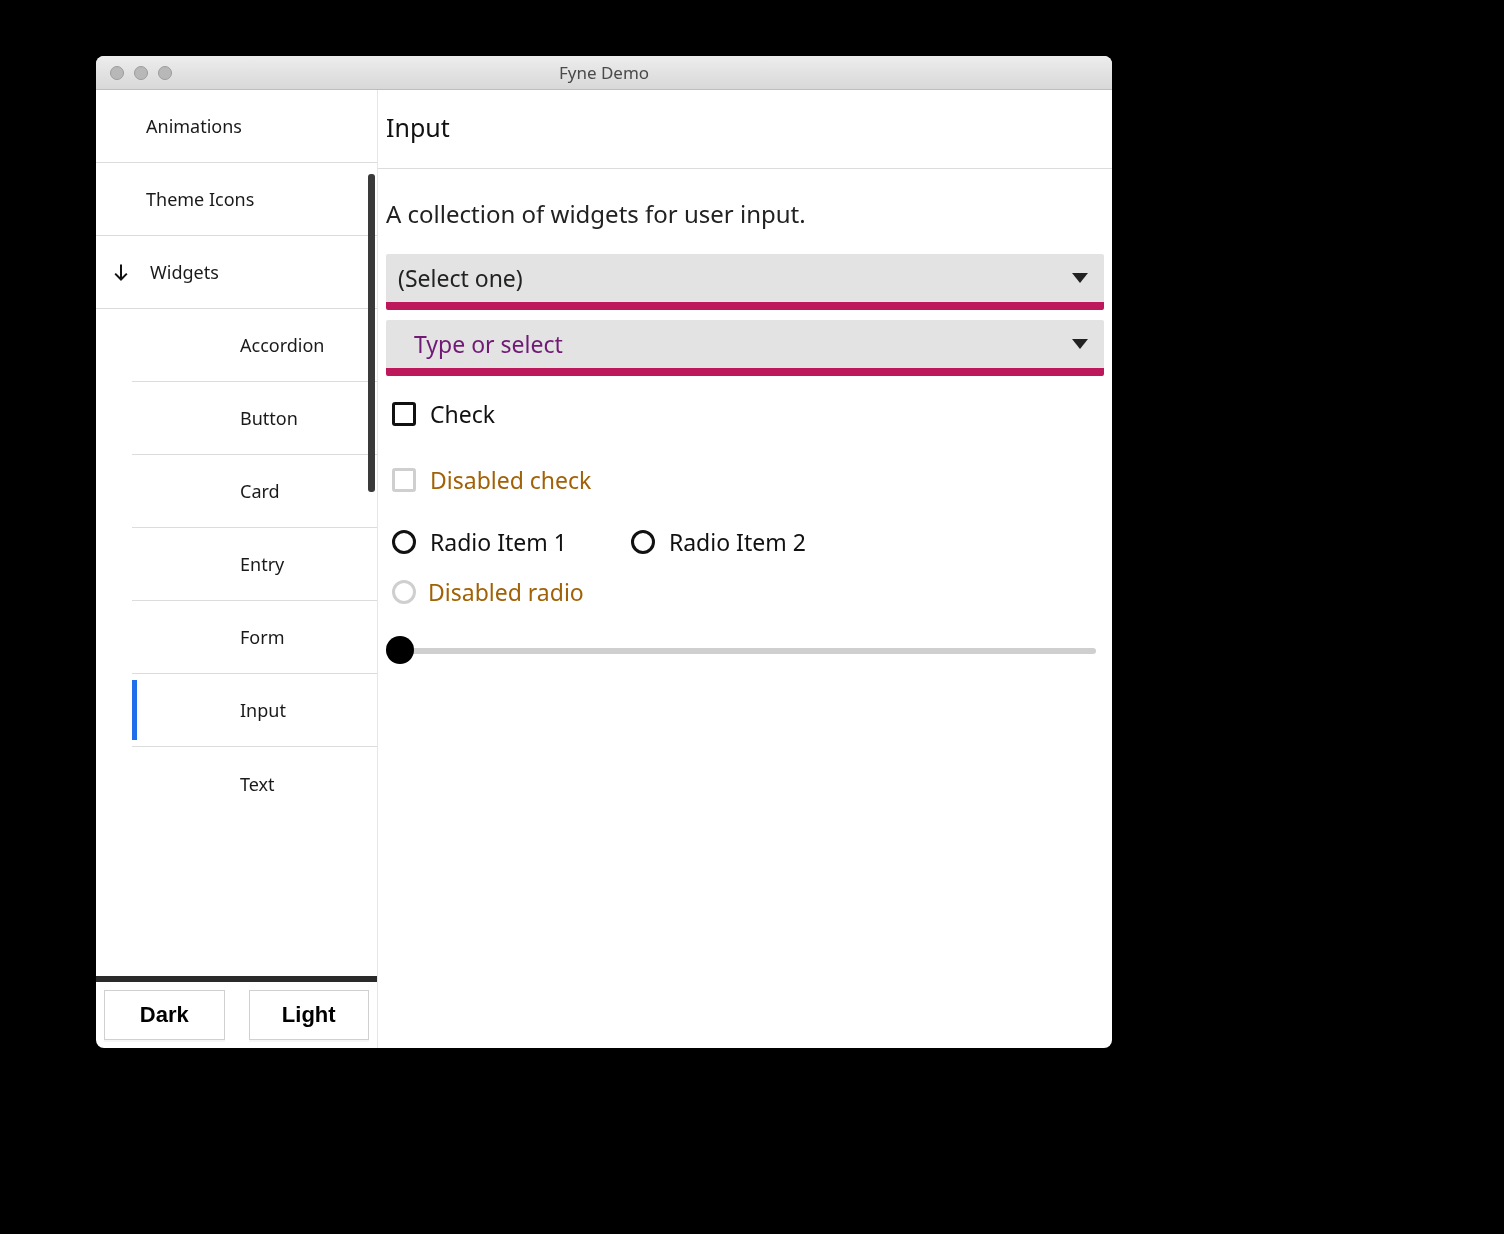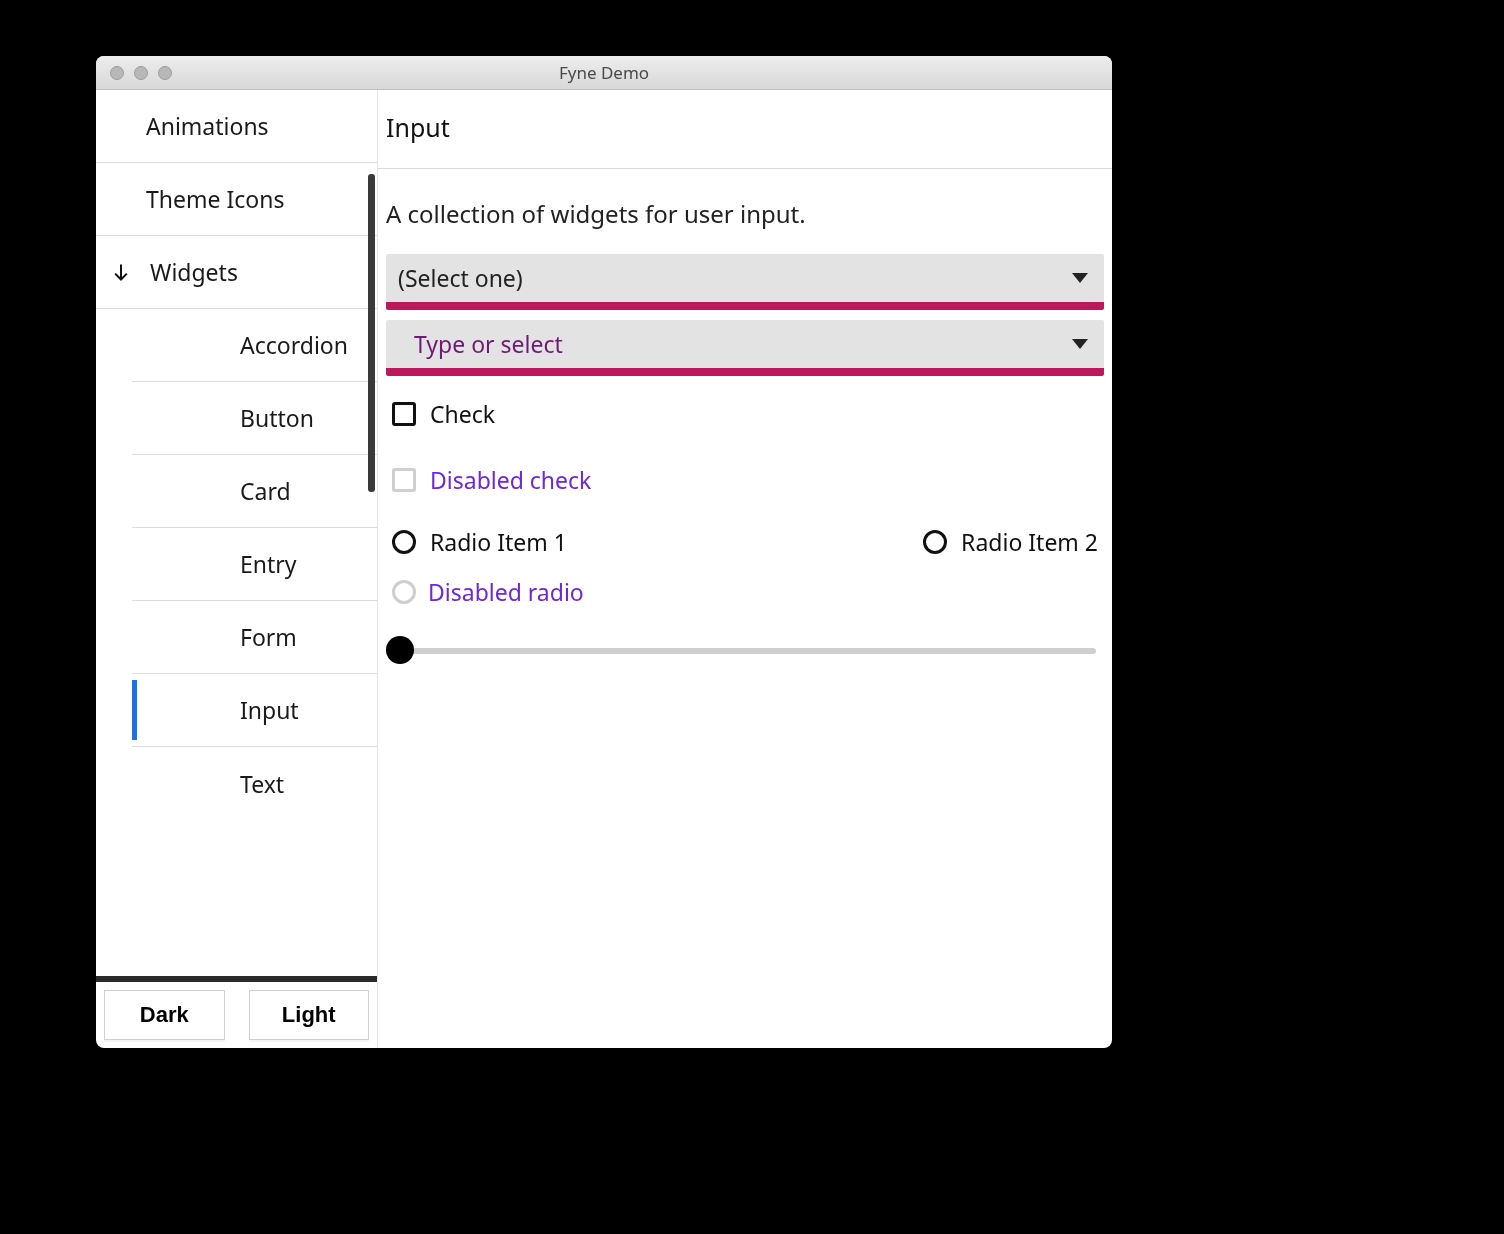--- a/index.html
+++ b/index.html
@@ -68,21 +68,21 @@
     overflow: hidden;
     position: relative;
   }
   .nav-list { }
   .nav-item, .nav-group, .nav-sub {
     height: 73px;
     border-bottom: 1px solid #dcdcdc;
     display: flex;
     align-items: center;
     padding-left: 50px;
-    font-size: 23px;
+    font-size: 18px;
     color: #1a1a1a;
     position: relative;
     cursor: pointer;
   }
   .nav-item { }
   .nav-group { padding-left: 14px; gap: 18px; }
   .nav-group .chev { width: 22px; display:inline-flex; justify-content:center; }
   .nav-sub { padding-left: 108px; margin-left: 36px; }
   .nav-sub.selected::before {
     content: "";
@@ -157,29 +157,29 @@
     cursor: pointer;
     border-radius: 2px;
   }
   .select-box.placeholder { color: #701a75; padding-left: 28px; }
   .select-box .caret {
     position: absolute;
     right: 16px; top: 50%; transform: translateY(-50%);
   }
   .caret svg { display:block; }
   .row { display: flex; align-items: center; gap: 14px; padding: 12px 6px; font-size: 23px; color: #111; }
-  .row.disabled { color: #6d28d9; }
+  .row.disabled { color: #a16207; }
   .row.disabled .box, .row.disabled .radio { border-color: #cfcfcf; }
   .box {
     width: 24px; height: 24px; border: 3px solid #111; border-radius: 3px;
   }
   .radio {
     width: 24px; height: 24px; border: 3px solid #111; border-radius: 50%;
   }
-  .radio-row { display:flex; gap: 29px; padding: 8px 6px; justify-content: space-between; }
+  .radio-row { display:flex; gap: 64px; padding: 8px 6px; }
   .radio-row .item { display:flex; align-items:center; gap:14px; font-size:23px; color:#111; cursor:pointer;}
   .slider-wrap { padding: 14px 6px 0 6px; position: relative; height: 40px; }
   .slider-track {
     position:absolute; left:8px; right:8px; top: 18px; height:6px;
     background:#cfcfcf; border-radius:3px;
   }
   .slider-thumb {
     position:absolute; left:0; top:6px;
     width:28px; height:28px; border-radius:50%; background:#000;
     cursor: grab;

